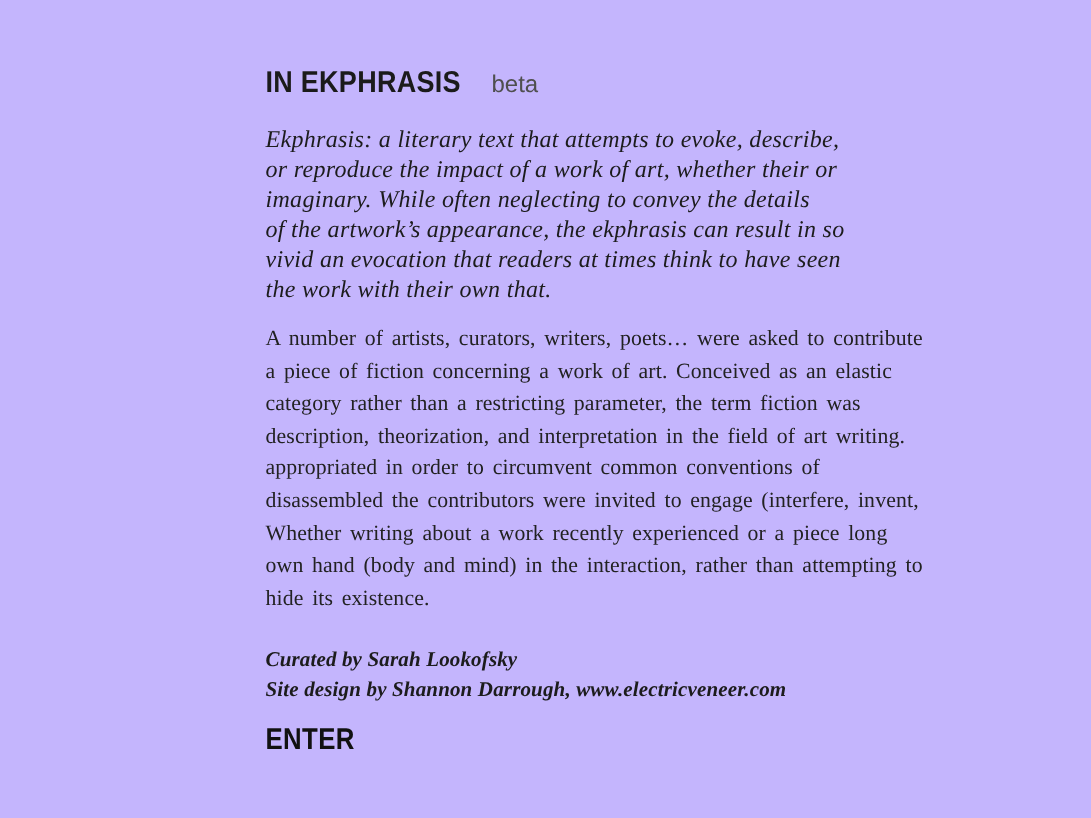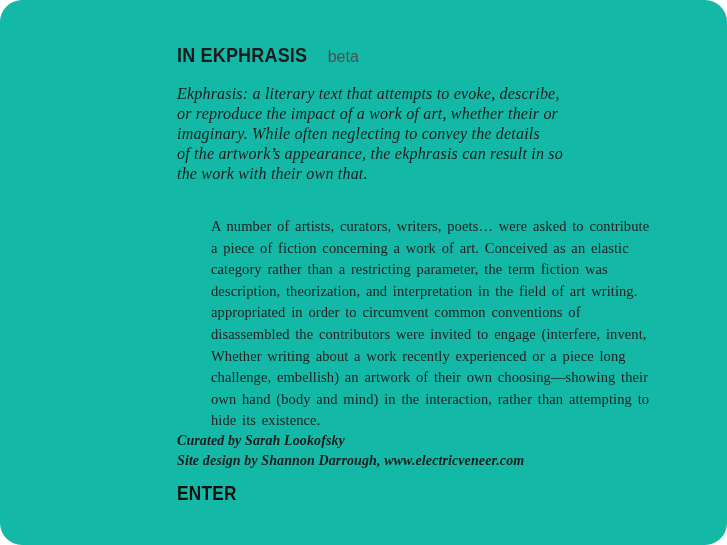--- a/index.html
+++ b/index.html
@@ -4,24 +4,23 @@
 <style>
   html, body {
     margin: 0;
     padding: 0;
     background: #ffffff;
   }
   .page {
     position: relative;
     width: 727px;
     height: 545px;
-    background: #14b8a6;
+    background: #c4b5fd;
     overflow: hidden;
     font-family: "Liberation Serif", serif;
-    border-radius: 22px;
   }
   .content-block {
     position: absolute;
     left: 177px;
   }
   
   .title-row {
     top: 44px;
     white-space: nowrap;
   }
@@ -58,21 +57,20 @@
   }
   
   .body-text {
     top: 216px;
     font-size: 14.5px;
     line-height: 21.6px;
     letter-spacing: 0.1px;
     word-spacing: 2px;
     color: #222222;
     white-space: nowrap;
-    margin-left: 34px;
   }
   
   .credits {
     top: 431px;
     font-style: italic;
     font-weight: bold;
     font-size: 14px;
     line-height: 20px;
     letter-spacing: 0.1px;
     color: #1c1c1c;
@@ -103,32 +101,32 @@
   <div class="content-block title-row">
     <span class="site-title">IN EKPHRASIS</span>
     <span class="beta-badge">beta</span>
   </div>
 
   <div class="content-block intro">
     <div>Ekphrasis: a literary text that attempts to evoke, describe,</div>
     <div>or reproduce the impact of a work of art, whether their or</div>
     <div>imaginary. While often neglecting to convey the details</div>
     <div>of the artwork’s appearance, the ekphrasis can result in so</div>
+    <div>vivid an evocation that readers at times think to have seen</div>
     <div>the work with their own that.</div>
   </div>
 
   <div class="content-block body-text">
     <div>A number of artists, curators, writers, poets… were asked to contribute</div>
     <div>a piece of fiction concerning a work of art. Conceived as an elastic</div>
     <div>category rather than a restricting parameter, the term fiction was</div>
     <div>description, theorization, and interpretation in the field of art writing.</div>
     <div>appropriated in order to circumvent common conventions of</div>
     <div>disassembled the contributors were invited to engage (interfere, invent,</div>
     <div>Whether writing about a work recently experienced or a piece long</div>
-    <div>challenge, embellish) an artwork of their own choosing—showing their</div>
     <div>own hand (body and mind) in the interaction, rather than attempting to</div>
     <div>hide its existence.</div>
   </div>
 
   <div class="content-block credits">
     <div>Curated by Sarah Lookofsky</div>
     <div>Site design by Shannon Darrough, www.electricveneer.com</div>
   </div>
 
   <div class="content-block enter-row">

